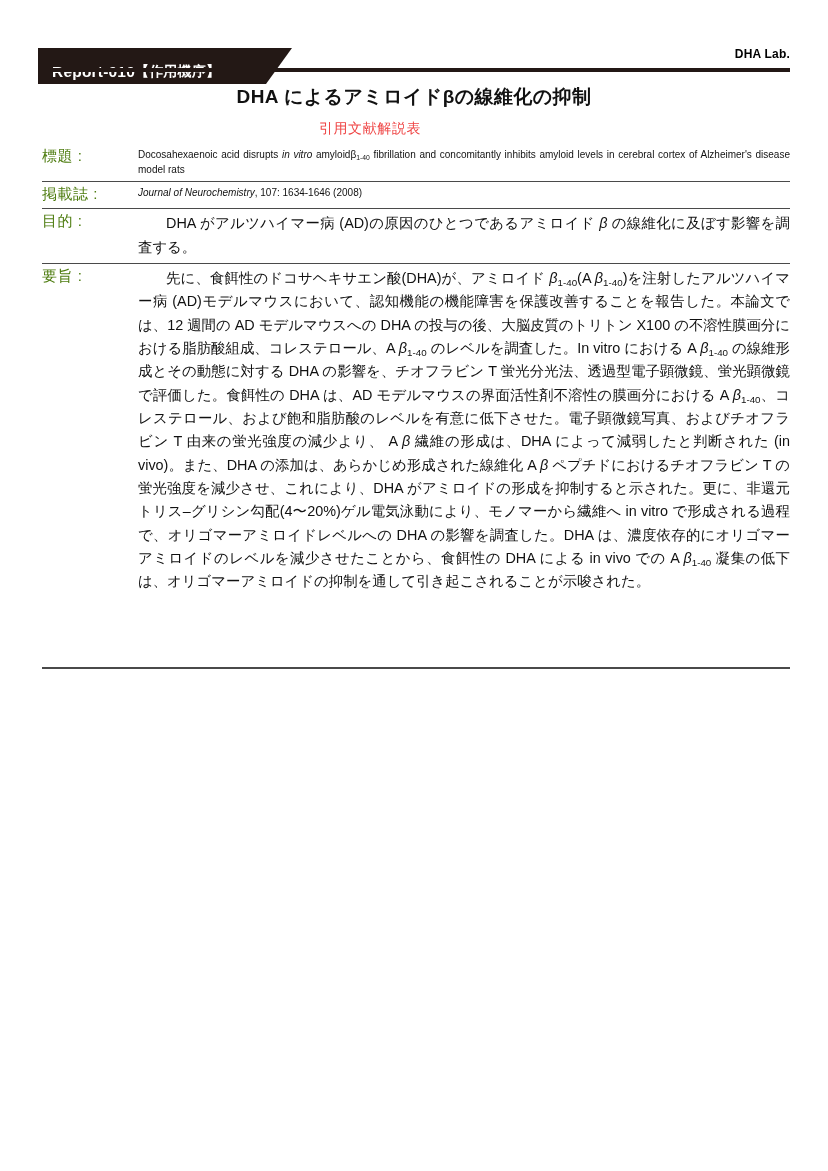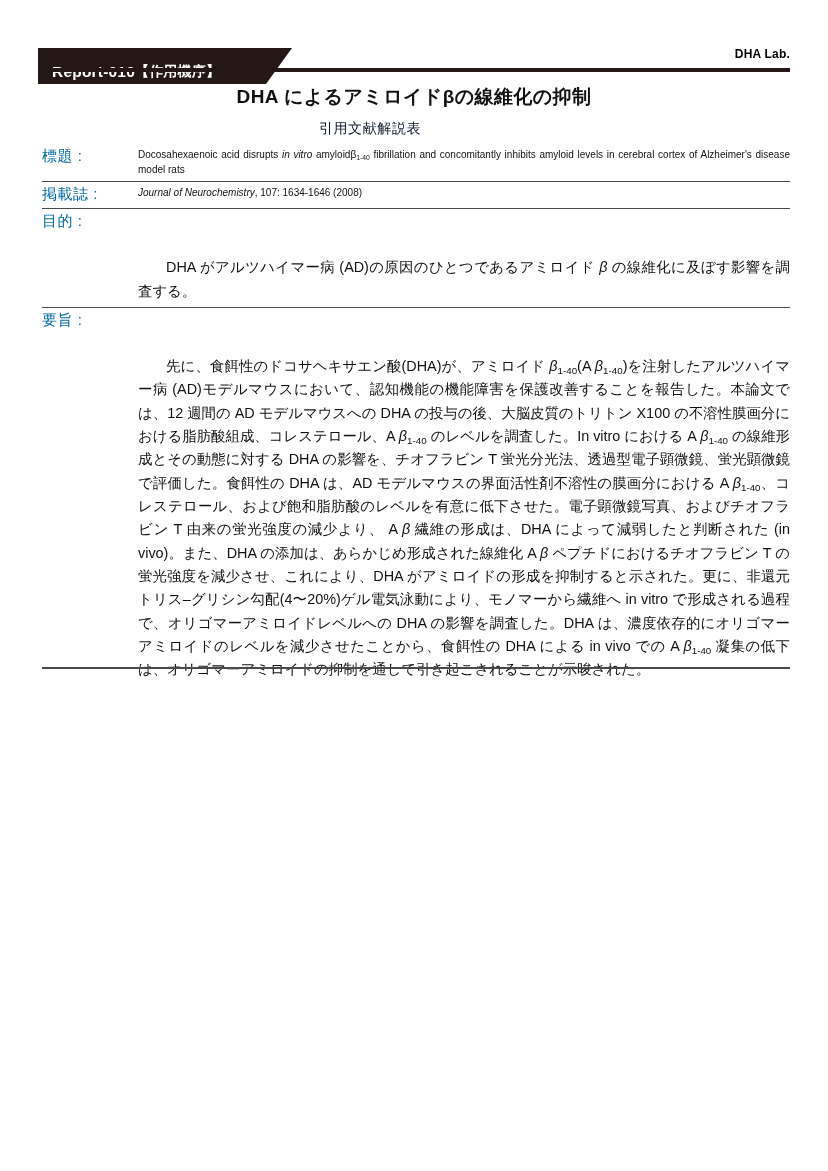--- a/index.html
+++ b/index.html
@@ -88,21 +88,21 @@
     color: #111111;
   }
   .doc-subtitle {
     position: absolute;
     left: 0;
     top: 120px;
     width: 740px;
     text-align: center;
     font-size: 14px;
     letter-spacing: 0.6px;
-    color: #0f172a;
+    color: #ef4444;
   }
 
   
   .info-table {
     position: absolute;
     left: 42px;
     top: 144px;
     width: 748px;
     border-collapse: collapse;
     table-layout: fixed;
@@ -112,41 +112,40 @@
   .info-table td {
     vertical-align: top;
     padding: 3px 0 4px 0;
   }
   .lbl-cell {
     width: 96px;
     font-size: 15px;
     letter-spacing: 0.5px;
     white-space: nowrap;
     padding-right: 4px;
-    color: #0369a1;
+    color: #4d7c0f;
   }
   .val-cell {
     font-size: 14.2px;
     line-height: 1.5;
     color: #111111;
   }
 
   .en-text {
     font-family: "Liberation Sans", "DejaVu Sans", sans-serif;
     font-size: 10px;
     line-height: 1.52;
     text-align: justify;
     text-justify: inter-word;
   }
   .en-text .ital { font-style: italic; }
   .jp-text {
     font-size: 14.4px;
     line-height: 1.62;
     text-align: justify;
-    margin-top: 44px;
   }
   .indent { display: inline-block; width: 28px; }
   sub {
     font-size: 0.68em;
     vertical-align: baseline;
     position: relative;
     top: 0.32em;
   }
   .beta-it { font-style: italic; }
   .journal { font-style: italic; }

